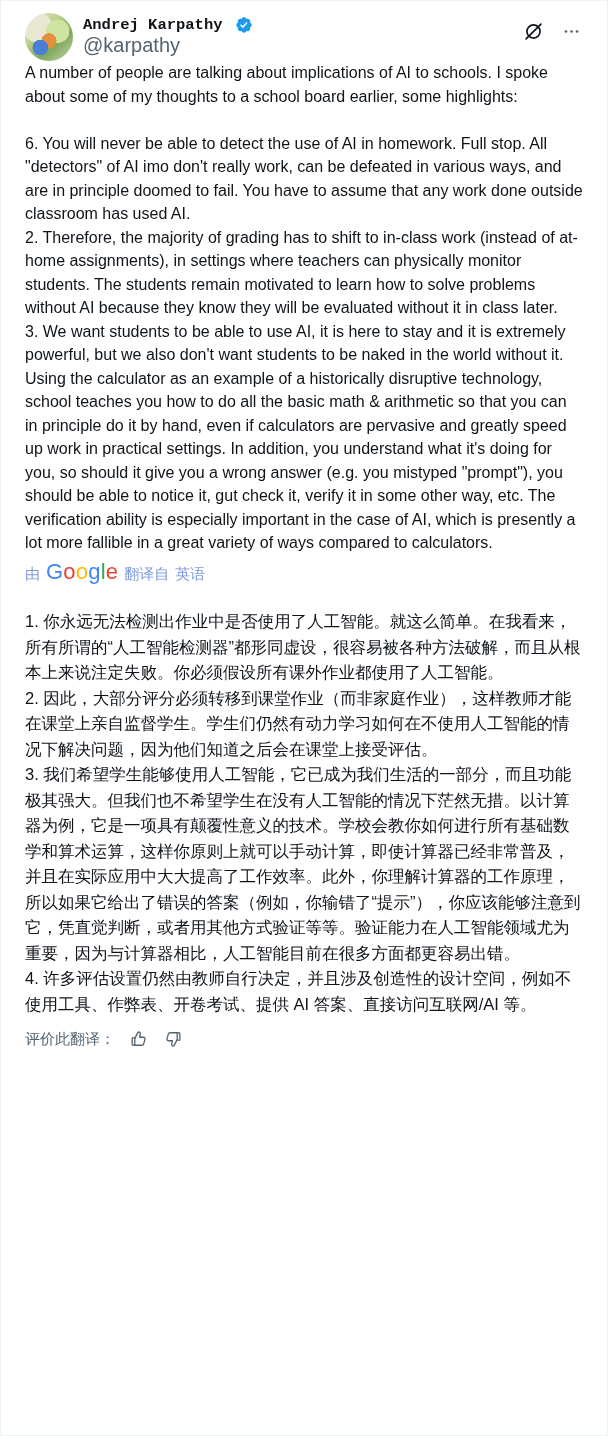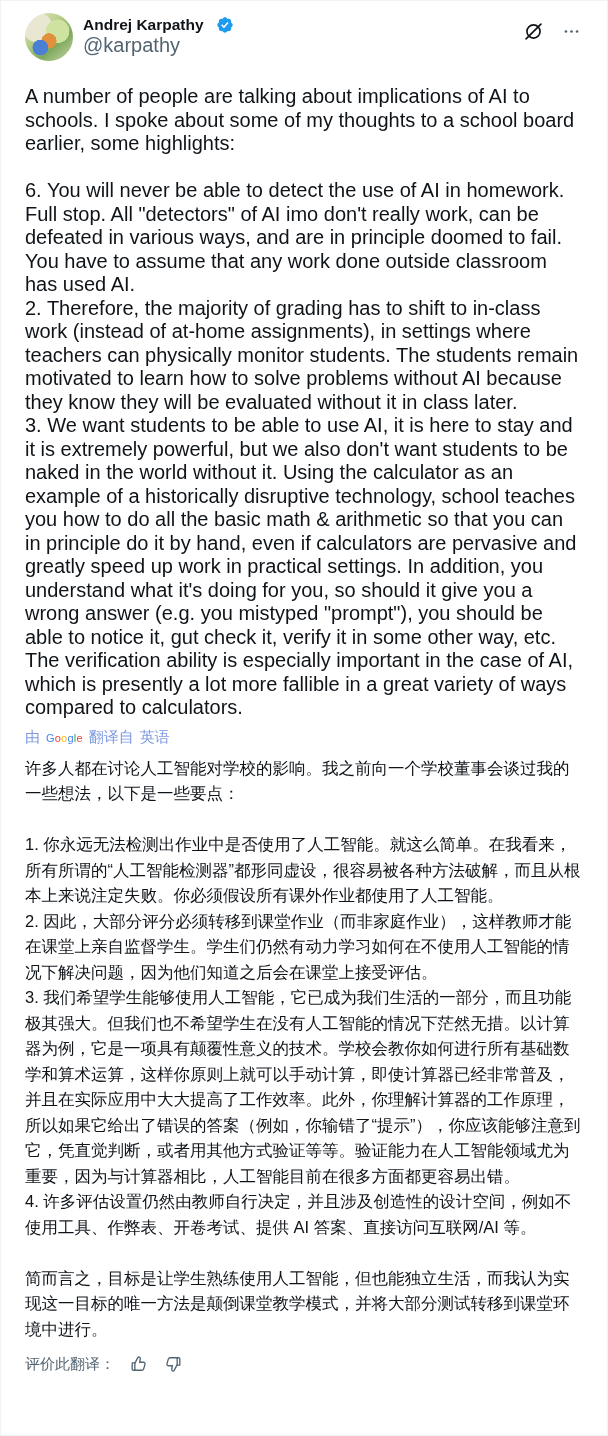--- a/index.html
+++ b/index.html
@@ -25,38 +25,38 @@
     flex:0 0 48px;
     background:
       radial-gradient(circle at 32% 72%, #4a7fd4 0 16%, rgba(0,0,0,0) 17%),
       radial-gradient(circle at 50% 58%, #e2903c 0 20%, rgba(0,0,0,0) 21%),
       radial-gradient(circle at 68% 38%, #cfe3a0 0 26%, rgba(0,0,0,0) 27%),
       radial-gradient(circle at 26% 30%, #e9e7d2 0 30%, rgba(0,0,0,0) 31%),
       linear-gradient(140deg,#ece8d6 0%,#b9cf8a 38%,#7fa85e 66%,#c8d8a8 100%);
     cursor:pointer;
   }
   .names { margin-left:10px; padding-top:2px; flex:1 1 auto; min-width:0; }
-  .name-row { display:flex; align-items:center; gap:12px; }
+  .name-row { display:flex; align-items:center; gap:12px;font-family:Liberation Mono, monospace; }
   .display-name { font-size:15.5px; font-weight:700; line-height:20px; color:#0f1419; cursor:pointer; }
   .verified { width:18px; height:18px; display:inline-block; }
   .handle { font-size:20px; line-height:20px; color:#536471; }
   .header-actions { display:flex; align-items:center; gap:14px; padding-top:6px; }
   .icon-btn { background:none; border:none; cursor:pointer; padding:2px; display:flex; align-items:center; }
   
-  .tweet-text { margin-top:24px; font-size:20px; line-height:23.5px; color:#0f1419; }
+  .tweet-text { margin-top:0; font-size:16px; line-height:23.5px; color:#0f1419; }
   .tweet-text p { margin:0; white-space:pre-wrap; }
   .gap-above { margin-top:23.5px !important; }
   
   .attribution {
     display:flex; align-items:baseline; gap:6px;
     margin-top:7px;
     font-size:15px; line-height:20px;
     color:#7d99e0;
   }
-  .google-logo { font-size:11px; font-weight:500; letter-spacing:.2px; cursor:pointer; }
+  .google-logo { font-size:22px; font-weight:500; letter-spacing:.2px; cursor:pointer; }
   
   .translated-text { margin-top:8px; font-size:16.5px; line-height:25.5px; color:#0f1419; }
   .translated-text p { margin:0; }
   .zh-gap { margin-top:25.5px !important; }
   
   .rate-row { display:flex; align-items:center; margin-top:12px; gap:14px; }
   .rate-label { font-size:15px; color:#536471; }
   .thumb-btn { background:none; border:none; cursor:pointer; padding:0; display:flex; align-items:center; }
 </style>
 </head>
@@ -102,26 +102,24 @@
   </div>
 
   <div class="attribution" style="color: rgb(125, 153, 224);">
     <span>由</span>
     <span class="google-logo"><span style="color: rgb(66, 133, 244);">G</span><span style="color: rgb(234, 67, 53);">o</span><span style="color: rgb(251, 188, 5);">o</span><span style="color: rgb(66, 133, 244);">g</span><span style="color: rgb(52, 168, 83);">l</span><span style="color: rgb(234, 67, 53);">e</span></span>
     <span>翻译自</span>
     <span>英语</span>
   </div>
 
   <div class="translated-text">
-    <p>许多人都在讨论人工智能对学校的影响。我之前向一个学校董事会谈过我的一些想法，以下是一些要点：</p>
     <p class="zh-gap">1. 你永远无法检测出作业中是否使用了人工智能。就这么简单。在我看来，所有所谓的“人工智能检测器”都形同虚设，很容易被各种方法破解，而且从根本上来说注定失败。你必须假设所有课外作业都使用了人工智能。</p>
     <p>2. 因此，大部分评分必须转移到课堂作业（而非家庭作业），这样教师才能在课堂上亲自监督学生。学生们仍然有动力学习如何在不使用人工智能的情况下解决问题，因为他们知道之后会在课堂上接受评估。</p>
     <p>3. 我们希望学生能够使用人工智能，它已成为我们生活的一部分，而且功能极其强大。但我们也不希望学生在没有人工智能的情况下茫然无措。以计算器为例，它是一项具有颠覆性意义的技术。学校会教你如何进行所有基础数学和算术运算，这样你原则上就可以手动计算，即使计算器已经非常普及，并且在实际应用中大大提高了工作效率。此外，你理解计算器的工作原理，所以如果它给出了错误的答案（例如，你输错了“提示”），你应该能够注意到它，凭直觉判断，或者用其他方式验证等等。验证能力在人工智能领域尤为重要，因为与计算器相比，人工智能目前在很多方面都更容易出错。</p>
     <p>4. 许多评估设置仍然由教师自行决定，并且涉及创造性的设计空间，例如不使用工具、作弊表、开卷考试、提供 AI 答案、直接访问互联网/AI 等。</p>
-    <p class="zh-gap">简而言之，目标是让学生熟练使用人工智能，但也能独立生活，而我认为实现这一目标的唯一方法是颠倒课堂教学模式，并将大部分测试转移到课堂环境中进行。</p>
   </div>
 
   <div class="rate-row">
     <span class="rate-label">评价此翻译：</span>
     <button class="thumb-btn" aria-label="Good translation">
       <svg viewBox="0 0 24 24" width="20" height="20" fill="none" stroke="#536471" stroke-width="1.6" stroke-linejoin="round" stroke-linecap="round">
         <path d="M7 10.6v8.9"></path>
         <path d="M3.5 10.6h3.5l3.3-6.2c.4-.7 1.2-1 1.9-.7.8.3 1.3 1.2 1.1 2l-.9 4.2h4.6c1.3 0 2.3 1.3 1.9 2.6l-1.6 5.3c-.3 1-1.2 1.7-2.2 1.7H5c-.8 0-1.5-.7-1.5-1.5v-6.4c0-.6.4-1 1-1z" transform="translate(0.3 0)"></path>
       </svg>
     </button>

